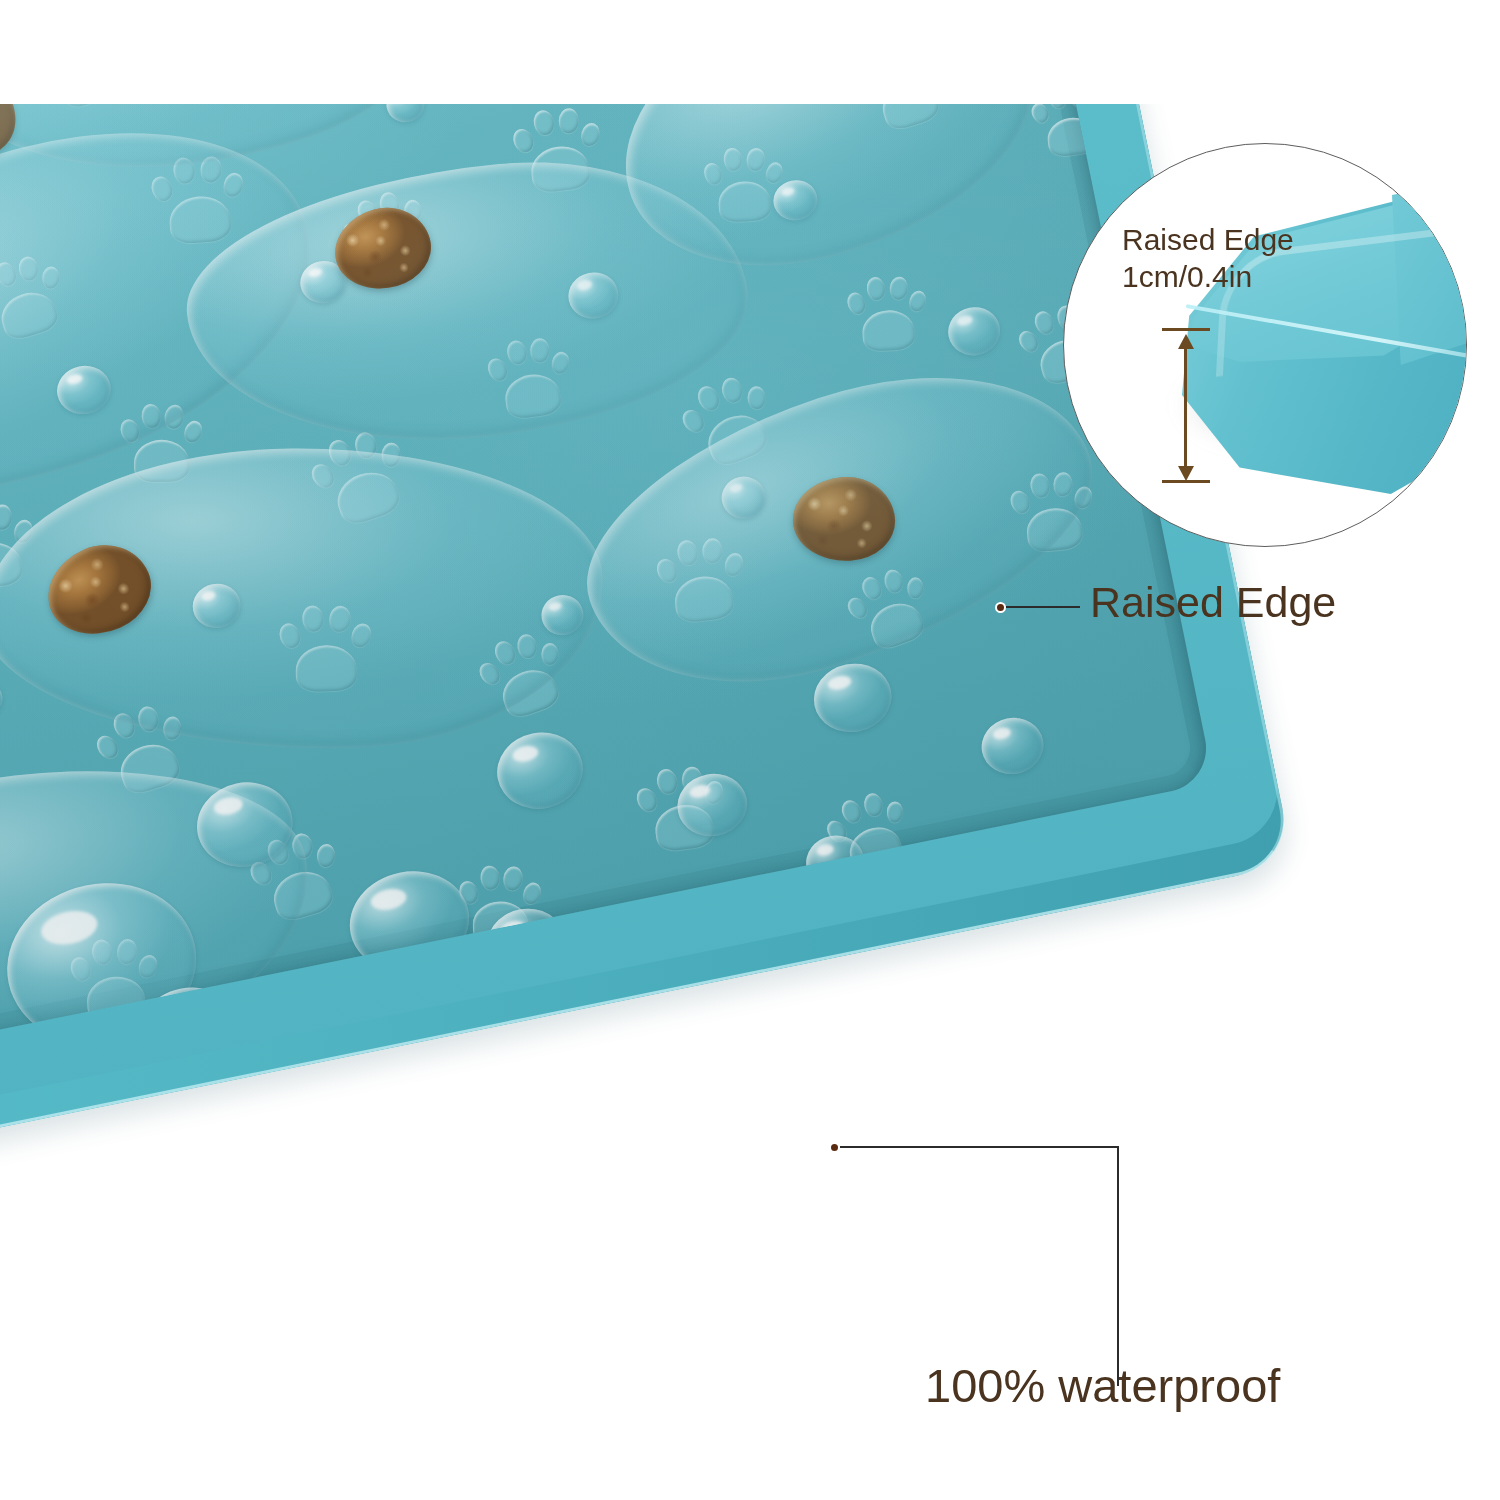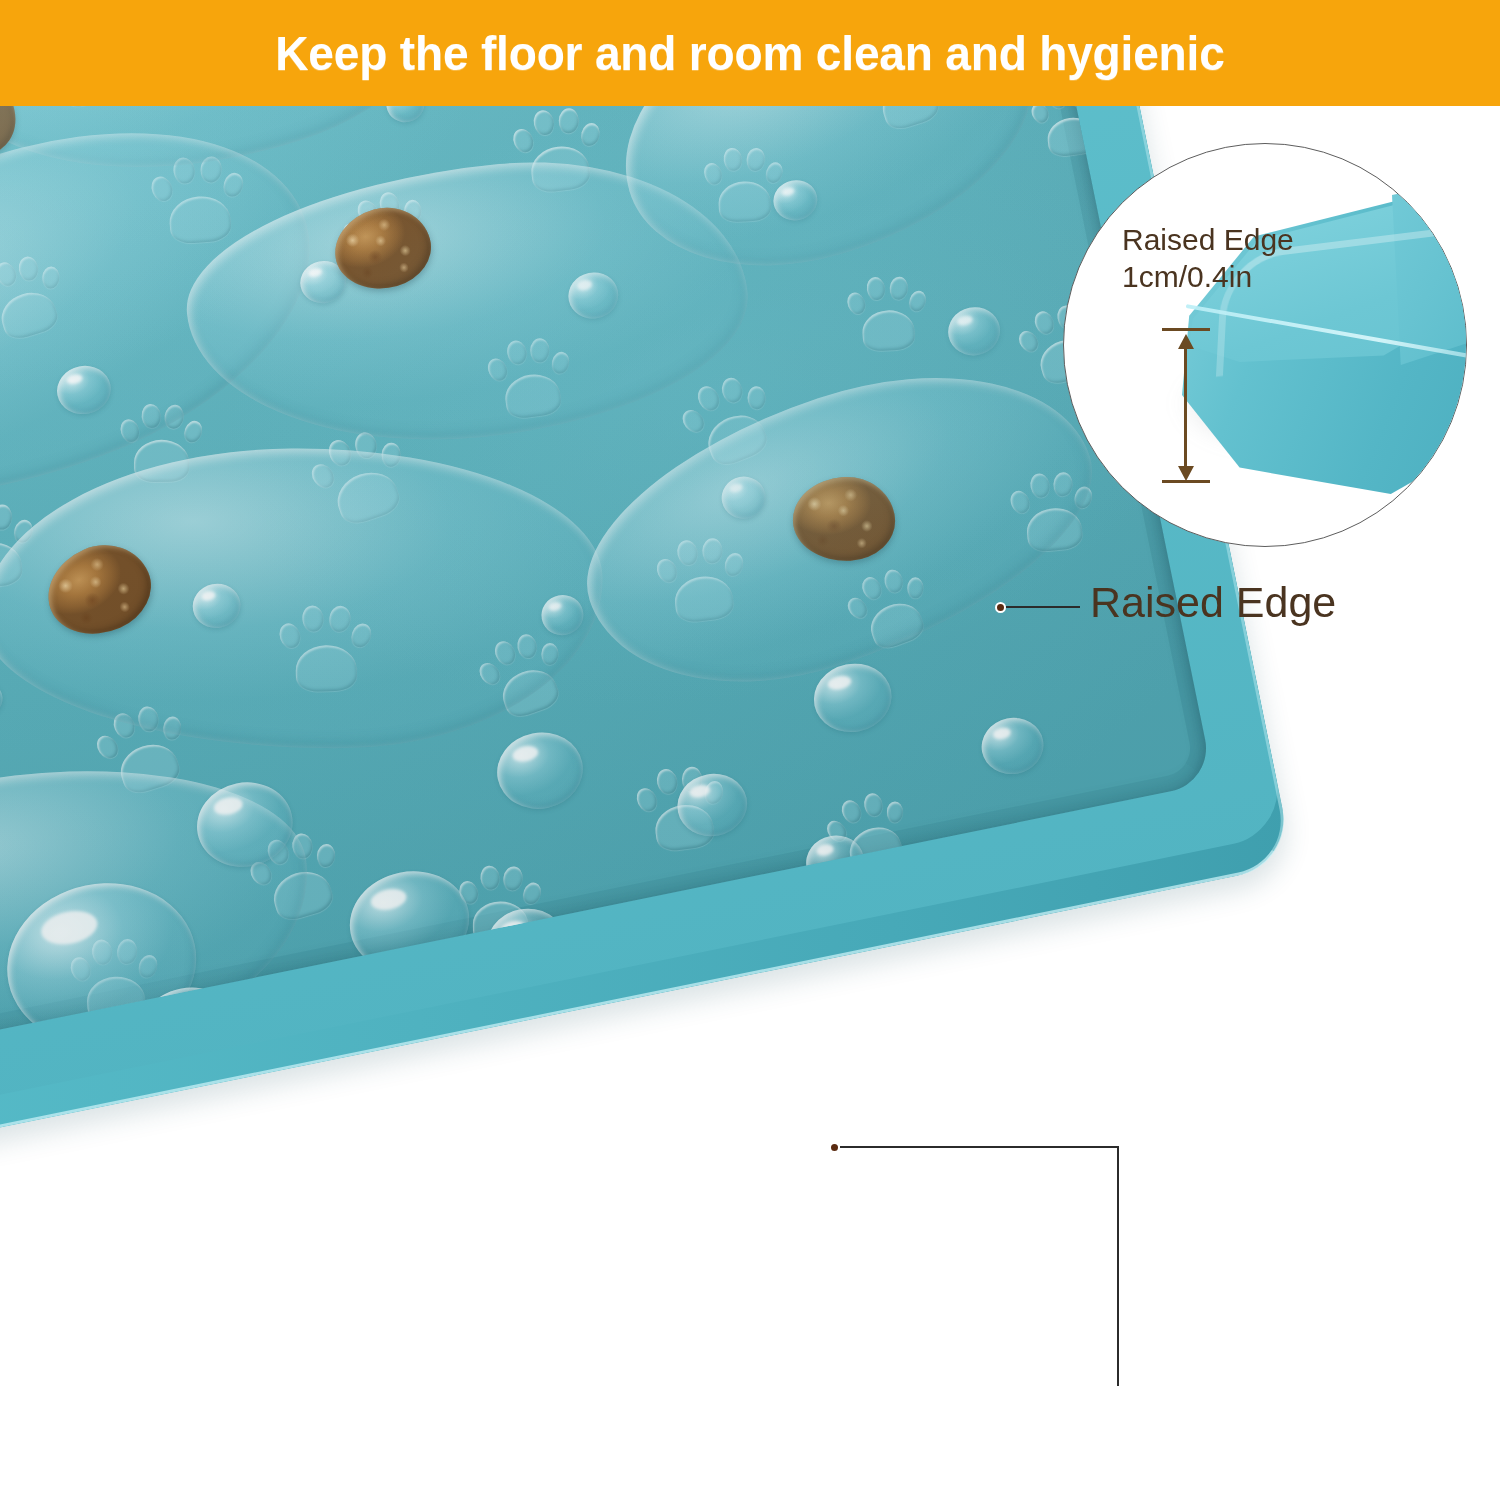--- a/index.html
+++ b/index.html
@@ -472,31 +472,29 @@
             <div class="drop" style="left: 810px; top: 960px; width: 42px; height: 40px;"></div>
             <div class="kibble" style="left: 300px; top: 330px; width: 96px; height: 84px; transform: rotate(20deg);"></div>
             <div class="kibble" style="left: 680px; top: 545px; width: 96px; height: 80px; transform: rotate(-4deg);"></div>
             <div class="kibble" style="left: 330px; top: 820px; width: 104px; height: 86px; transform: rotate(-12deg);"></div>
             <div class="kibble" style="left: 1075px; top: 900px; width: 102px; height: 84px; transform: rotate(8deg);"></div>
           </div>
       </div>
     </div>
   </div>
 
-  <div id="banner">
-    <div id="banner-text">Keep the floor and room clean and hygienic</div>
-  </div>
 
   <div class="lead-dot" style="left:995px; top:602px;"></div>
   <div class="lead-line" style="left:1006px; top:606px; width:74px; height:2px;"></div>
   <div class="callout-label" style="left:1090px; top:578px; font-size:43px;">Raised Edge</div>
 
   <div class="lead-dot" style="left:829px; top:1142px;"></div>
   <div class="lead-line" style="left:840px; top:1146px; width:278px; height:2px;"></div>
   <div class="lead-line" style="left:1117px; top:1146px; width:2px; height:240px;"></div>
+  <div class="callout-label" style="left:925px; top:1358px; font-size:47px;">100% waterproof</div>
 
   <div id="inset">
     <div class="soft-shadow"></div>
 
     <div id="corner">
       <div class="c-face"></div>
       <div class="c-top"></div>
       <div class="c-edge"></div>
       <div class="c-groove"></div>
       <div class="c-seam"></div>

